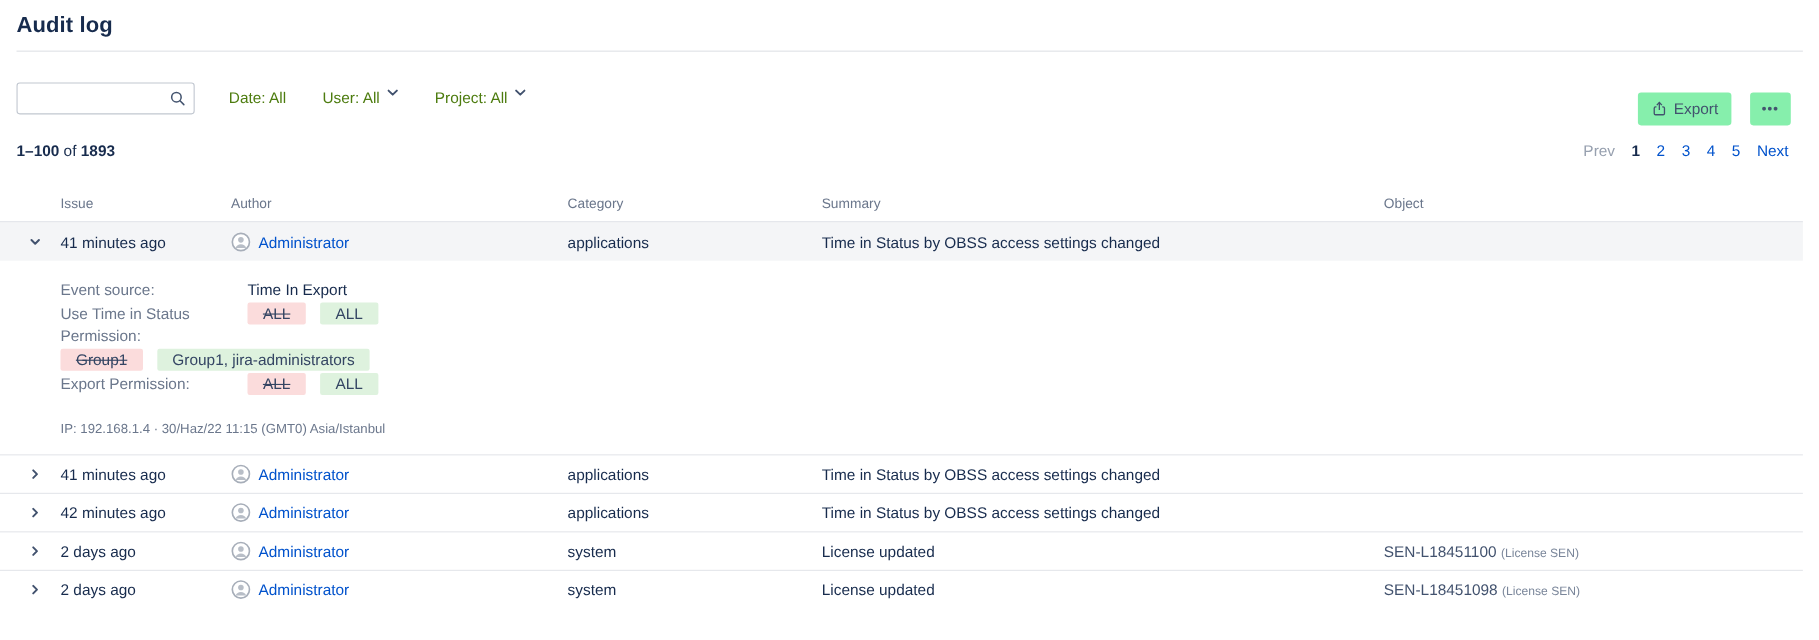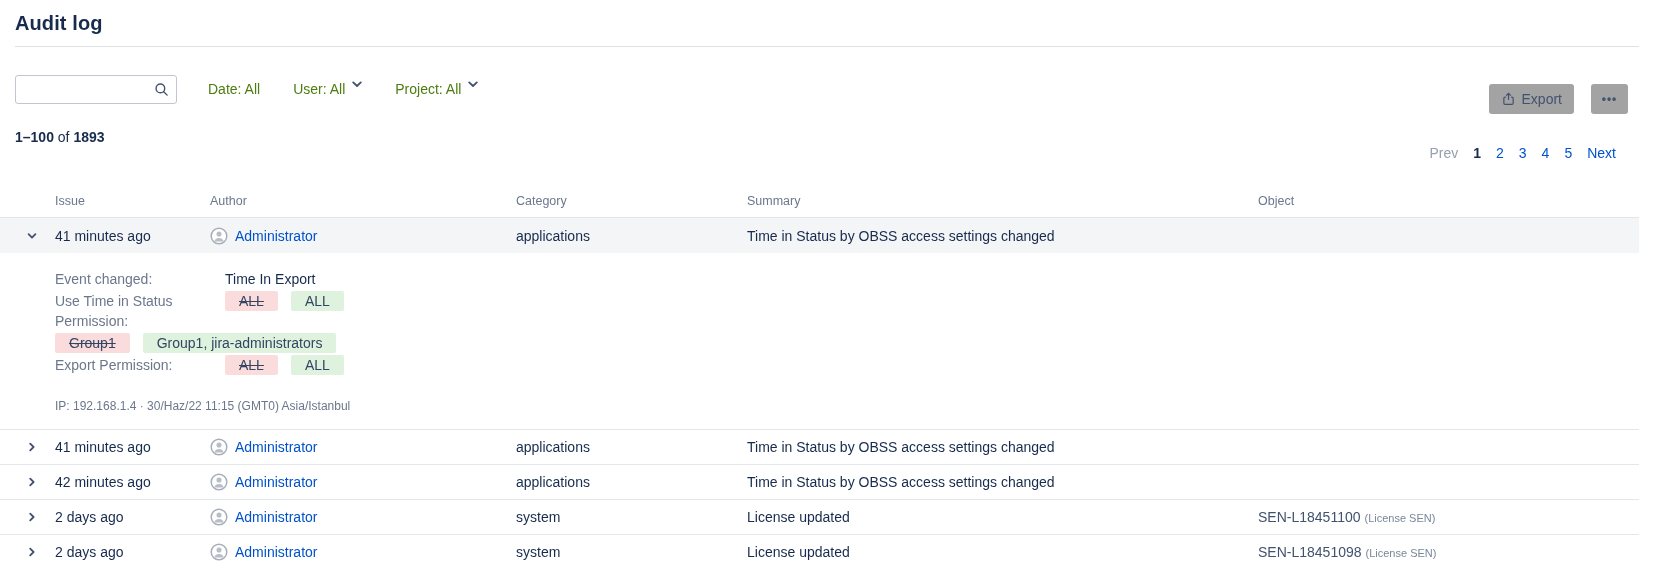--- a/index.html
+++ b/index.html
@@ -15,26 +15,26 @@
   .toolbar { margin: 27px 26px 0 15px; display: flex; align-items: center; height: 30px; }
   .search-box { position: relative; width: 162px; height: 29px; }
   .search-box input { width: 100%; height: 100%; border: 1px solid #c1c7d0; border-radius: 3px;
     padding: 0 30px 0 8px; font-family: inherit; font-size: 13px; color: #172b4d; outline: none; }
   .search-icon { position: absolute; right: 8px; top: 7px; cursor: pointer; line-height: 0; }
   .filters { display: flex; align-items: center; margin-left: 31px; gap: 33px; }
   .filter-btn { display: flex; align-items: flex-start; gap: 7px; color: #4d7c0f; font-size: 14px;
     background: none; border: none; font-family: inherit; cursor: pointer; }
   .toolbar-right { margin-left: auto; display: flex; align-items: center; gap: 17px; }
   .btn { display: inline-flex; align-items: center; justify-content: center; gap: 6px; height: 30px;
-    background: #a3a3a3; border: none; border-radius: 3px; color: #42526e; font-size: 14px;
+    background: #86efac; border: none; border-radius: 3px; color: #42526e; font-size: 14px;
     font-family: inherit; cursor: pointer; padding: 0 12px; margin-top: 20px; }
   .btn-more { width: 37px; font-weight: 700; letter-spacing: 1px; font-size: 12px; color: #44546f; }
 
   
-  .results-bar { margin: 25px 38px 0 15px; display: flex; align-items: baseline; flex-direction: column; }
+  .results-bar { margin: 25px 28px 0 15px; display: flex; align-items: baseline; }
   .results-count { font-size: 14px; color: #172b4d; }
   .results-count b { font-weight: 700; }
   .pagination { margin-left: auto; display: flex; align-items: center; gap: 15px; font-size: 14px; }
   .page-prev { color: #97a0af; cursor: default; }
   .page-link { color: #0052cc; text-decoration: none; cursor: pointer; }
   .page-current { color: #172b4d; font-weight: 700; cursor: default; }
 
   
   .audit-table { margin: 24px 15px 0 0; }
   .grid-row { display: grid; grid-template-columns: 40px 155px 306px 231px 511px 1fr;
@@ -165,21 +165,21 @@
       </span>
       <a class="author-link">Administrator</a>
     </div>
     <div>applications</div>
     <div>Time in Status by OBSS access settings changed</div>
     <div><span class="obj-main"></span></div>
   </div>
 
   <div class="details">
     <div class="detail-field">
-      <div class="detail-label">Event changed:</div>
+      <div class="detail-label">Event source:</div>
       <div class="detail-value">
           <span>Time In Export</span>
         </div>
     </div>
     <div class="detail-field">
       <div class="detail-label">Use Time in Status Permission:</div>
       <div class="detail-value">
         <span class="badge badge-removed">ALL</span>
         <span class="badge badge-added">ALL</span>
       </div>

